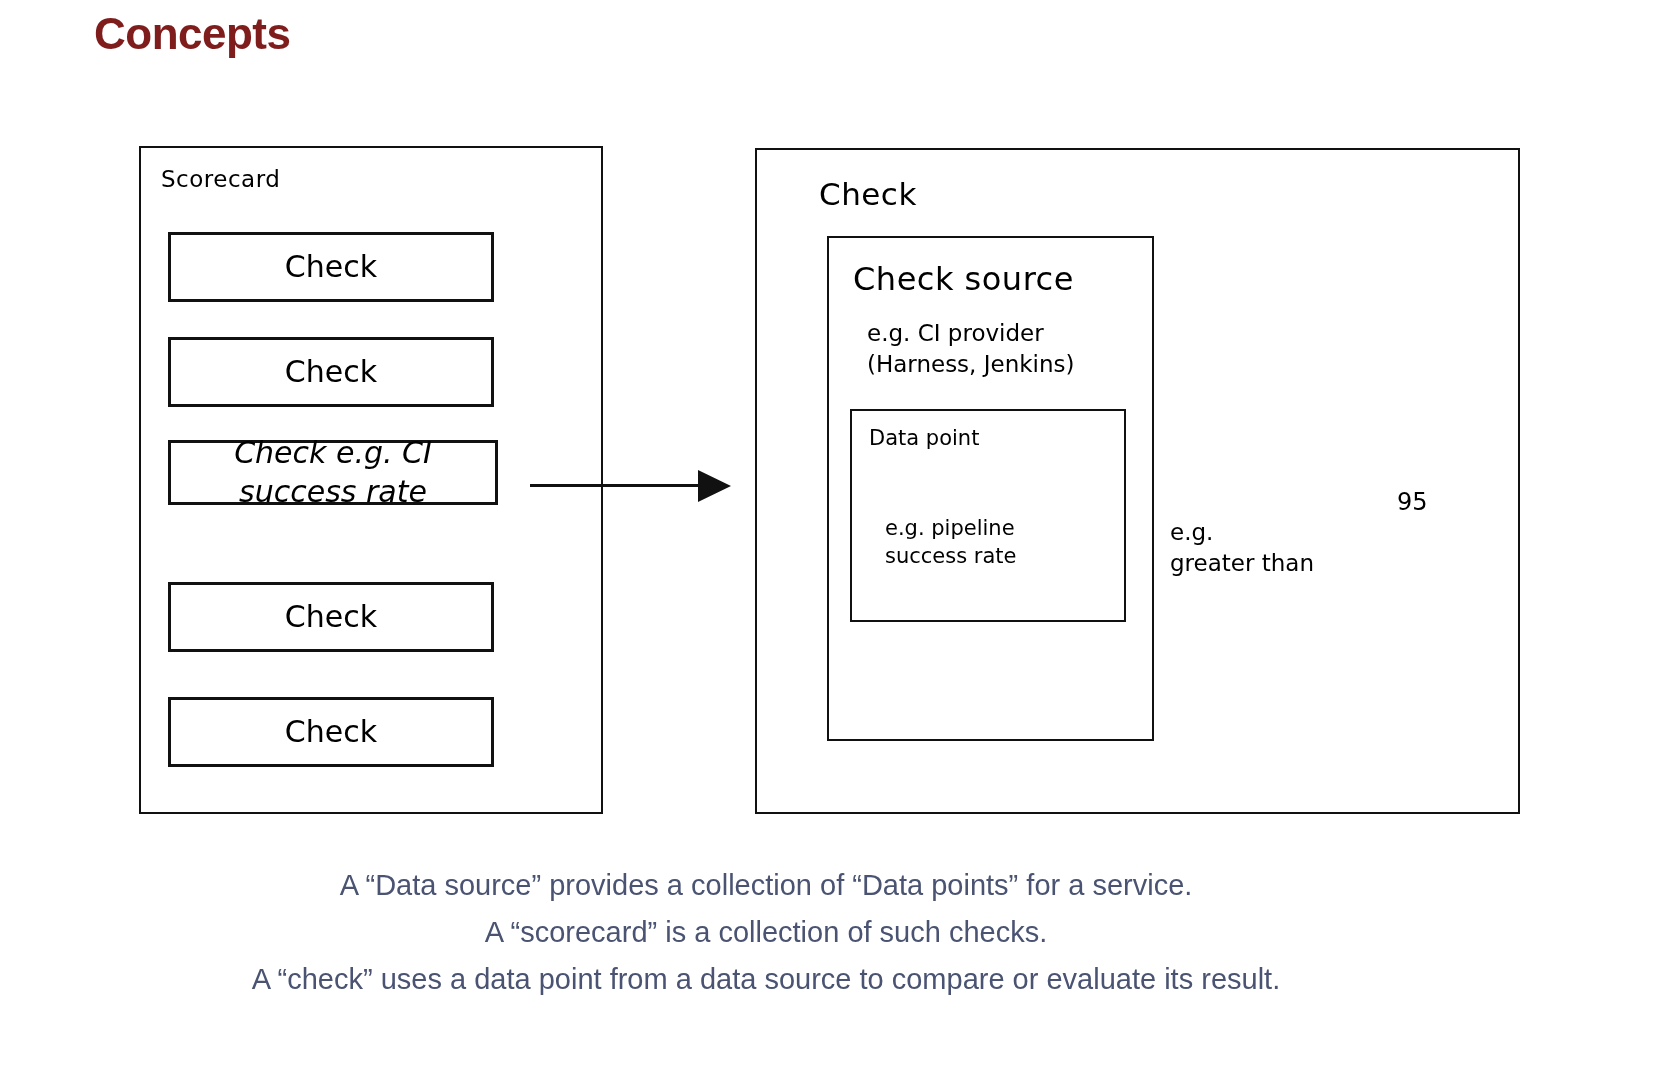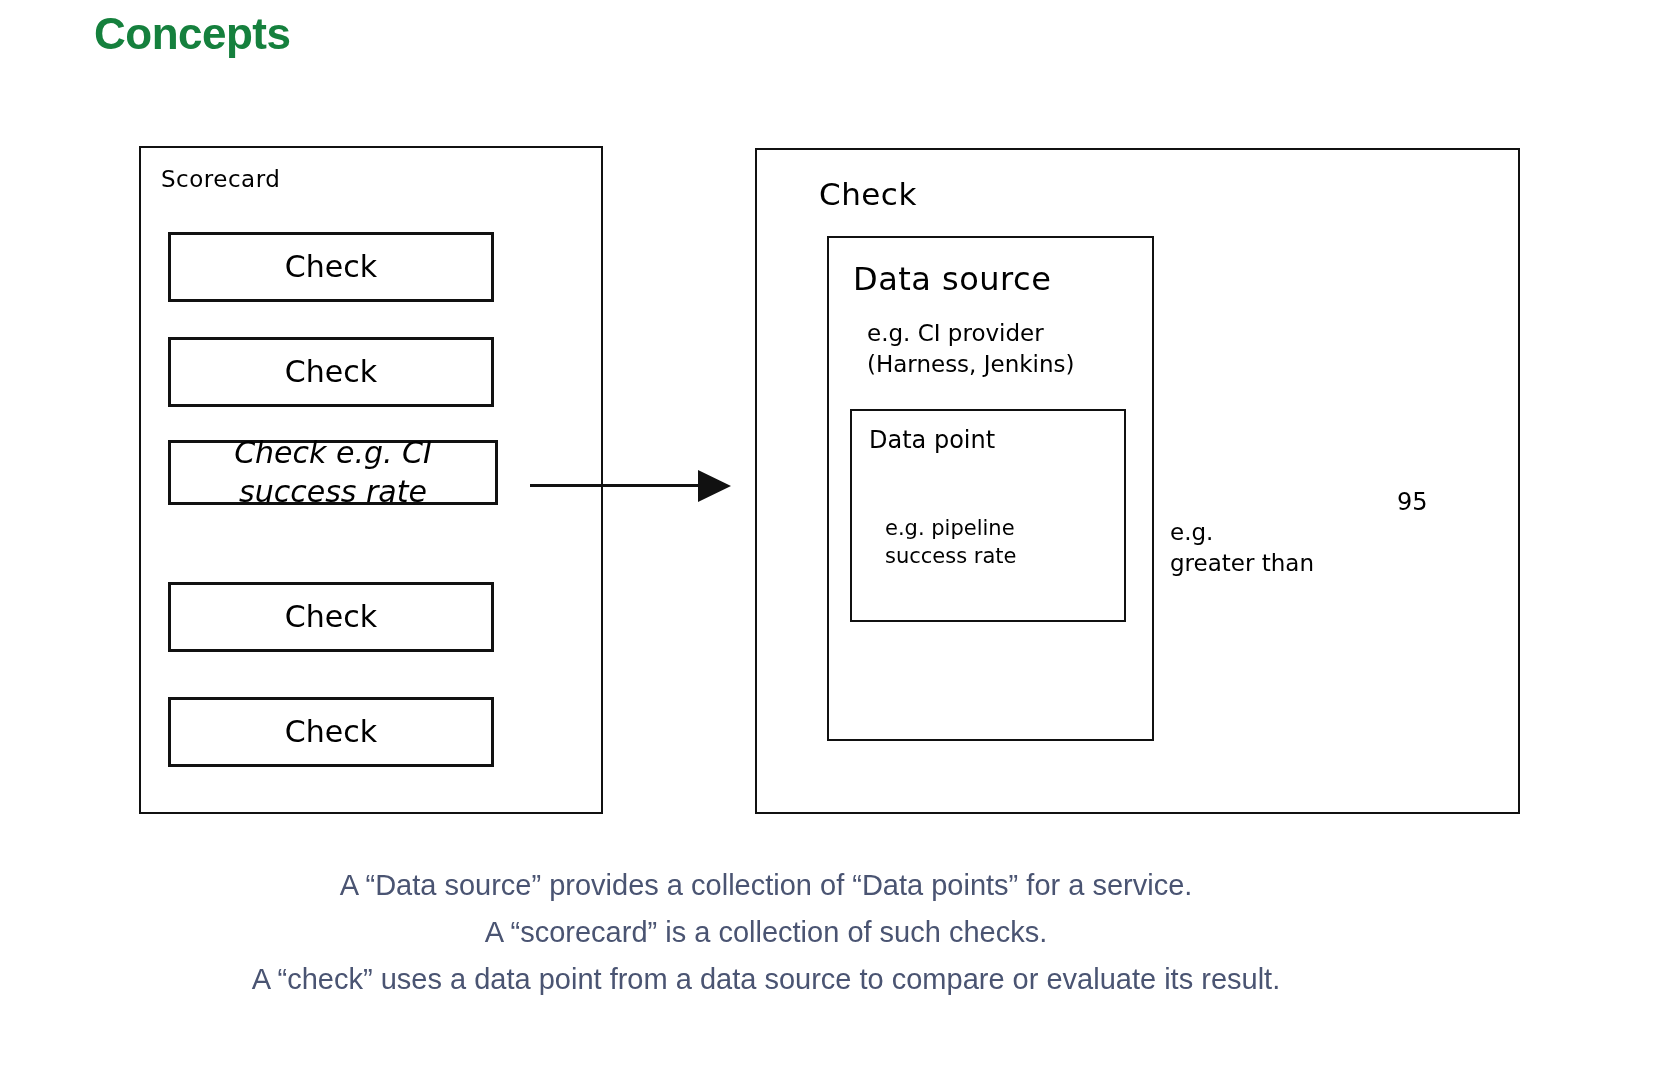--- a/index.html
+++ b/index.html
@@ -17,21 +17,21 @@
 
   
   #page-title {
     position: absolute;
     left: 94px;
     top: 8px;
     font-family: "Liberation Sans", sans-serif;
     font-weight: bold;
     font-size: 44px;
     letter-spacing: -0.5px;
-    color: #15803d;
+    color: #7f1d1d;
     line-height: 1.2;
   }
 
   
   #diagram {
     position: absolute;
     left: 0;
     top: 0;
     width: 1660px;
     height: 880px;
@@ -151,21 +151,21 @@
     left: 850px;
     top: 409px;
     width: 276px;
     height: 213px;
     border-width: 2px;
   }
   #data-point-title {
     position: absolute;
     left: 869px;
     top: 426px;
-    font-size: 24px;
+    font-size: 21px;
   }
   #data-point-eg {
     position: absolute;
     left: 885px;
     top: 514px;
     font-size: 21px;
     line-height: 1.35;
     white-space: pre-line;
   }
 
@@ -240,21 +240,21 @@
   <div class="hand check-item" id="check-4">Check</div>
   <div class="hand check-item" id="check-5">Check</div>
 
   <div id="arrow-line"></div>
   <div id="arrow-head"></div>
 
   <div class="box" id="check-box"></div>
   <div class="hand" id="check-box-title">Check</div>
 
   <div class="box" id="data-source-box"></div>
-  <div class="hand" id="data-source-title">Data source</div>
+  <div class="hand" id="data-source-title">Check source</div>
   <div class="hand" id="data-source-eg">e.g. CI provider
 (Harness, Jenkins)</div>
 
   <div class="box" id="data-point-box"></div>
   <div class="hand" id="data-point-title">Data point</div>
   <div class="hand" id="data-point-eg">e.g. pipeline
 success rate</div>
 
   <div class="hand" id="operator-eg">e.g.
 greater than</div>

